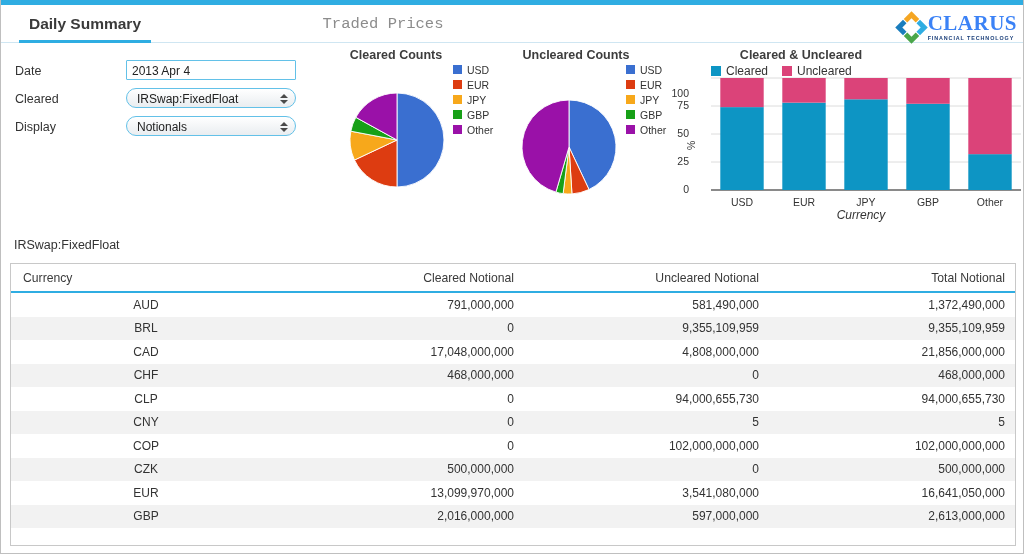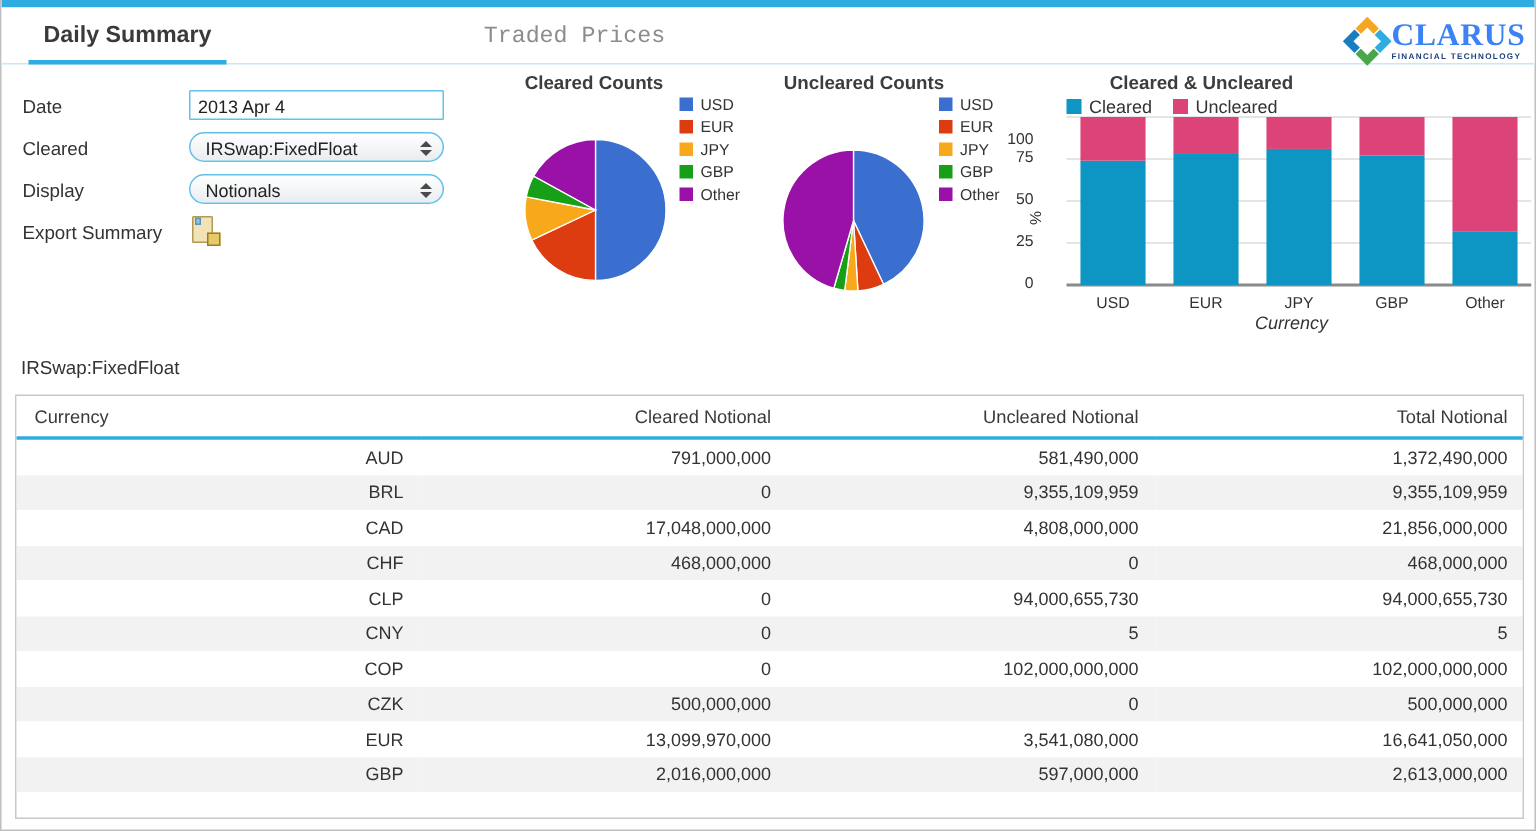--- a/index.html
+++ b/index.html
@@ -314,21 +314,21 @@
     font-size: 12.2px;
   }
   table.grid thead th.c0 { text-align: left; }
   table.grid thead th.num { text-align: right; }
   table.grid tbody td {
     height: 23.5px;
     padding: 0 12px;
     border: none;
     font-size: 12px;
   }
-  table.grid tbody td.c0 { text-align: right; }
+  table.grid tbody td.c0 { text-align: center; }
   table.grid tbody td.num { text-align: right; }
   table.grid tbody tr:nth-child(even) { background: #f2f2f2; }
   table.grid tbody tr:nth-child(odd)  { background: #ffffff; }
   .col-cur  { width: 270px; }
   .col-cle  { width: 245px; }
   .col-unc  { width: 245px; }
   .col-tot  { width: 246px; }
 </style>
 </head>
 <body>
@@ -376,28 +376,20 @@
       </div>
     </div>
     <div class="form-row">
       <div class="form-label">Display</div>
       <div class="field select">
         <span>Notionals</span>
         <span class="spin">
           <span class="caret-up"></span>
             <span class="caret-dn"></span>
         </span>
-      </div>
-    </div>
-    <div class="form-row">
-      <div class="form-label">Export Summary</div>
-      <div class="export-icon">
-        <div class="doc"></div>
-          <div class="clip"></div>
-          <div class="arrow"></div>
       </div>
     </div>
   </div>
 
   <div class="chart-title" style="left:330px; top:48px; width:130px;">Cleared Counts</div>
   <svg class="pie-svg" id="pie0" style="left:348px; top:92px;" width="96" height="96" viewBox="0 0 96 96">
       <path d="M 48 48 L 48 1 A 47 47 0 0 1 48 95 Z" fill="#3a6fd0" stroke="#ffffff" stroke-width="0.9"></path>
       <path d="M 48 48 L 48 95 A 47 47 0 0 1 5.473128534097093 68.01162670355842 Z" fill="#dd3c11" stroke="#ffffff" stroke-width="0.9"></path>
       <path d="M 48 48 L 5.473128534097093 68.01162670355842 A 47 47 0 0 1 1.832499215751632 39.19307821447096 Z" fill="#f7a81b" stroke="#ffffff" stroke-width="0.9"></path>
       <path d="M 48 48 L 1.832499215751632 39.19307821447096 A 47 47 0 0 1 6.813586037938407 25.357577317219395 Z" fill="#17a017" stroke="#ffffff" stroke-width="0.9"></path>

